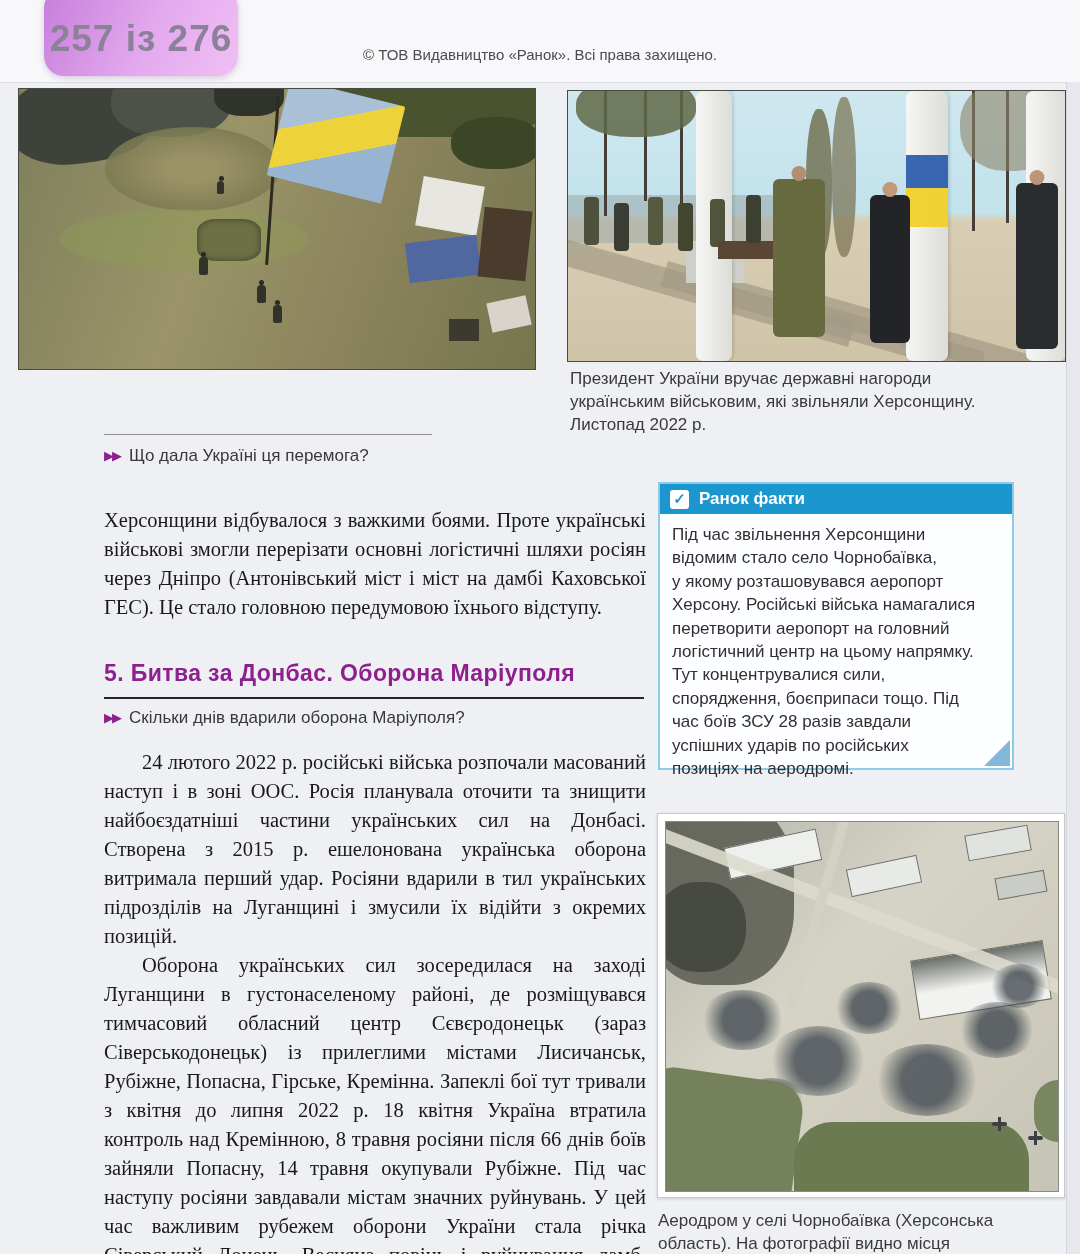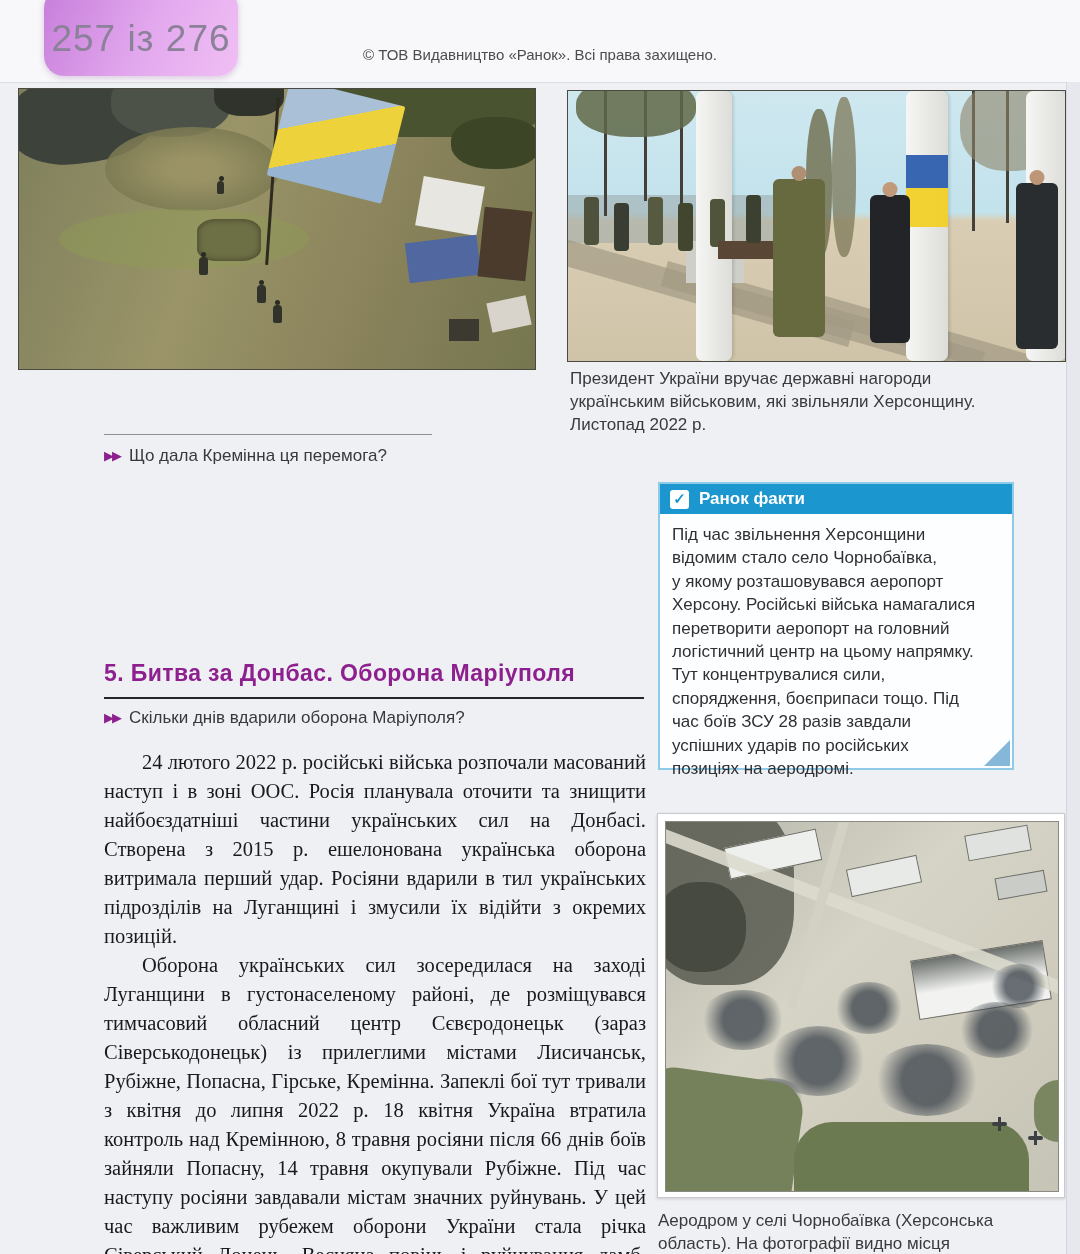--- a/index.html
+++ b/index.html
@@ -10,21 +10,21 @@
   .top-band{position:absolute;left:0;top:0;width:1080px;height:82px;
             background:#f8f8fa;border-bottom:1px solid #dcdde3;}
   .chapter-title{position:absolute;left:300px;right:25px;top:7px;text-align:center;
                  font-size:15px;font-weight:bold;color:#1f1f22;letter-spacing:.2px;}
   .copyright{position:absolute;left:0;right:0;top:46px;text-align:center;
              font-size:15px;color:#4c4c4e;}
   .page-badge{position:absolute;left:44px;top:-12px;width:194px;height:88px;
               border-radius:20px;background:linear-gradient(115deg,#c77edb,#e3a9ee 55%,#f0bff4);
               display:flex;align-items:center;justify-content:center;
               box-shadow:0 2px 6px rgba(120,60,140,.25);}
-  .page-badge span{padding-top:14px;font-size:37px;font-weight:normal;color:#8b8198;letter-spacing:1px;}
+  .page-badge span{padding-top:14px;font-size:37px;font-weight:bold;color:#8b8198;letter-spacing:1px;}
 
   
   .photo{position:absolute;overflow:hidden;border:1px solid #4a4a42;}
   .photo-left{left:18px;top:88px;width:516px;height:280px;
     background:linear-gradient(110deg,#7e7f5c,#9a9468 38%,#8a835c 68%,#75764f);}
   .blob{position:absolute;}
   .pl-rock1{left:-12px;top:-16px;width:150px;height:90px;background:#3d423b;border-radius:45%;transform:rotate(-8deg);}
   .pl-rock2{left:92px;top:-22px;width:120px;height:70px;background:#4c5248;border-radius:45%;}
   .pl-rock3{left:195px;top:-18px;width:70px;height:45px;background:#2f332c;border-radius:40%;}
   .pl-bush1{left:300px;top:-22px;width:230px;height:70px;background:#49532f;border-radius:40%;}
@@ -176,26 +176,27 @@
       <div class="head" style="background:#c19a7b;"></div>
     </div>
     <div class="pfig" style="left:448px;top:92px;width:42px;height:166px;background:#2a2d30;">
       <div class="head" style="background:#bd9678;"></div>
     </div>
   </div>
 
   <div class="cap-rule" style="left:104px;top:434px;width:328px;"></div>
   <div class="question" style="left:104px;top:446px;">
     <span class="chev">▶▶</span>
-    <span>Що дала Кремінна ця перемога?</span>
+    <span>Що дала Україні ця перемога?</span>
   </div>
   <div class="caption" style="left:570px;top:368px;width:460px;">Президент України вручає державні нагороди
 українським військовим, які звільняли Херсонщину.
 Листопад 2022 р.</div>
 
+  <div class="serif-par" style="top:506px;">Херсонщини відбувалося з важкими боями. Проте українські військові змогли перерізати основні логістичні шляхи росіян через Дніпро (Антонівський міст і міст на дамбі Каховської ГЕС). Це стало головною передумовою їхнього відступу.</div>
 
   <div class="sec-head">5. Битва за Донбас. Оборона Маріуполя</div>
   <div class="sec-rule"></div>
   <div class="question" style="left:104px;top:708px;">
     <span class="chev">▶▶</span>
     <span>Скільки днів вдарили оборона Маріуполя?</span>
   </div>
 
   <div class="serif-par" style="top:748px;">
     <p>24 лютого 2022 р. російські війська розпочали масований наступ і в зоні ООС. Росія планувала оточити та знищити найбоєздатніші частини українських сил на Донбасі. Створена з 2015 р. ешелонована українська оборона витримала перший удар. Росіяни вдарили в тил українських підрозділів на Луганщині і змусили їх відійти з окремих позицій.</p>

